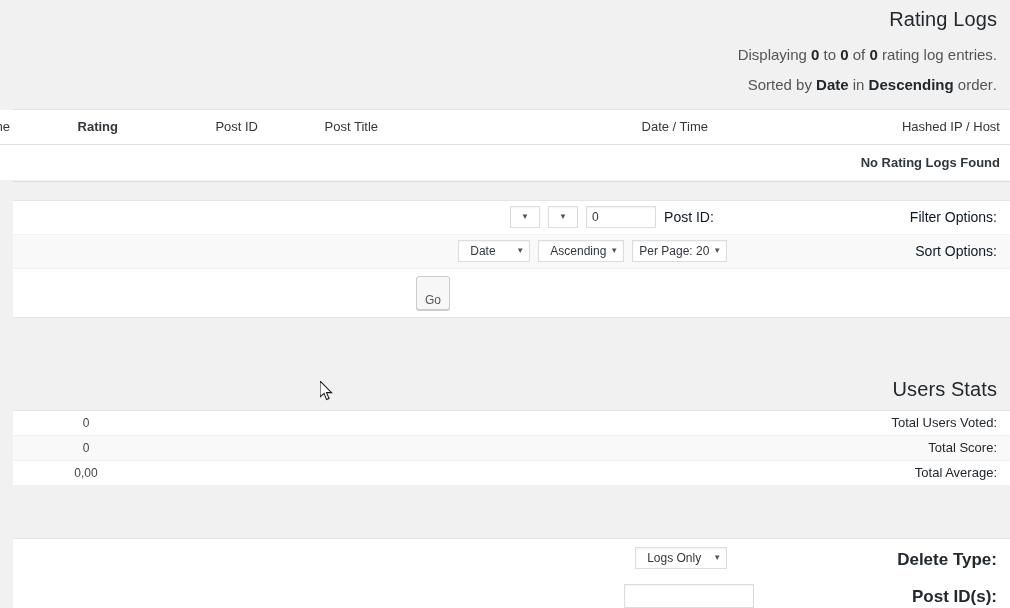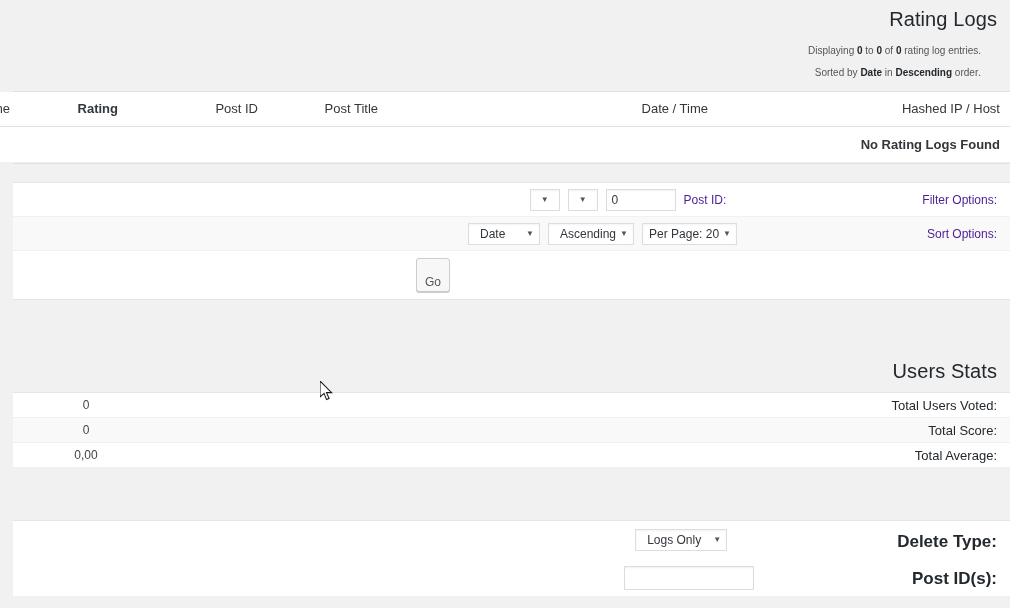--- a/index.html
+++ b/index.html
@@ -25,22 +25,22 @@
     text-align: right;
     padding: 6px 13px 8px 13px;
     font-size: 20px;
     font-weight: normal;
     color: #23282d;
     line-height: 1.3;
     letter-spacing: .1px;
   }
   .head-sub {
     text-align: right;
-    padding: 2px 29px;
-    font-size: 10px;
+    padding: 2px 13px;
+    font-size: 15px;
     color: #555;
     line-height: 1.75;
   }
   .head-sub b { color: #23282d; font-weight: bold; }
 
   
   .panel {
     background: #fff;
     border-top: 1px solid #e1e1e1;
     border-bottom: 1px solid #e1e1e1;
@@ -86,22 +86,22 @@
     align-items: center;
     justify-content: flex-start;
     min-height: 34px;
     padding: 0 13px;
     box-sizing: border-box;
     border-bottom: 1px solid #f1f1f1;
   }
   .opt-row.alt { background: #f9f9f9; }
   .opt-row.last { border-bottom: none; }
   .opt-label {
-    font-size: 12px;
-    color: #4c1d95;
+    font-size: 14px;
+    color: #0f172a;
     white-space: nowrap;
     min-width: 72px;
     text-align: right;
   }
   .opt-fields {
     display: flex;
     flex-direction: row;
     align-items: center;
     gap: 8px;
     margin-right: 16px;

